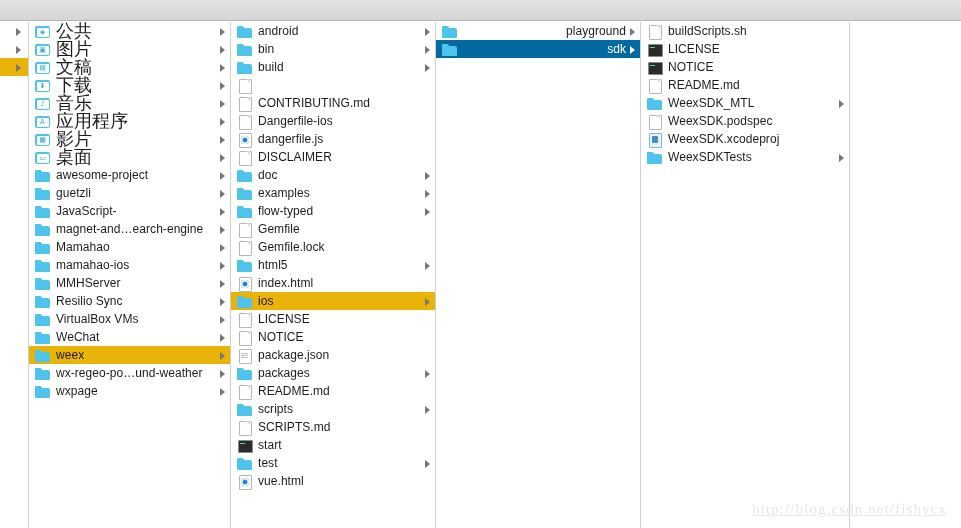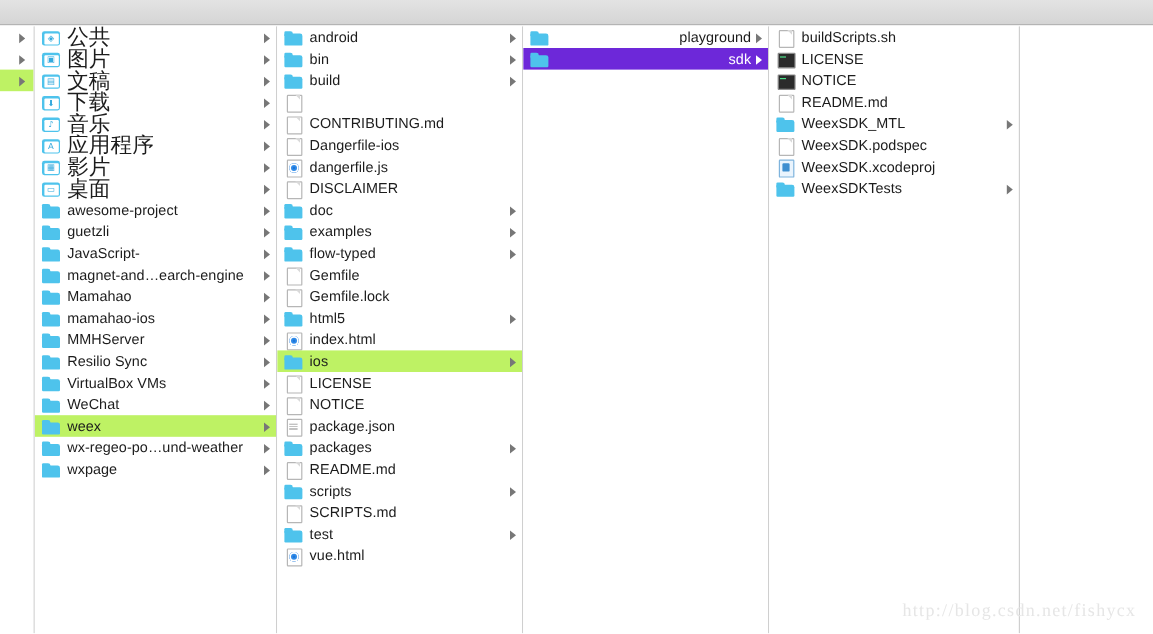--- a/index.html
+++ b/index.html
@@ -56,22 +56,22 @@
     position: relative;
     height: 18px;
     display: flex;
     align-items: center;
     padding-left: 6px;
     padding-right: 4px;
     white-space: nowrap;
     cursor: default;
     user-select: none;
   }
-  .row.sel-inactive { background: #bef264; }
-  .row.sel-active   { background: #6d28d9; }
+  .row.sel-inactive { background: #eab308; }
+  .row.sel-active   { background: #0369a1; }
   .row.sel-active .label { color: #ffffff; }
 
   .label {
     font-size: 12px;
     color: #1c1c1c;
     line-height: 18px;
     letter-spacing: 0.05px;
     overflow: hidden;
     text-overflow: ellipsis;
     flex: 1 1 auto;
@@ -247,20 +247,21 @@
   .watermark {
     position: absolute;
     right: 14px;
     bottom: 10px;
     font-family: "Liberation Serif", "DejaVu Serif", serif;
     font-size: 15px;
     letter-spacing: 1.1px;
     color: #e6e6e6;
     white-space: nowrap;
     pointer-events: none;
+    text-decoration: underline;
   }
 </style>
 </head>
 <body>
 
 <div id="app">
 
   <div class="toolbar"></div>
 
   <div class="columns">
@@ -507,20 +508,25 @@
           <span class="icon ic-folder"></span>
           <span class="label">scripts</span>
           <span class="arrow on"></span>
         </div>
         <div class="row">
           <span class="icon ic-doc"></span>
           <span class="label">SCRIPTS.md</span>
           <span class="arrow"></span>
         </div>
         <div class="row">
+          <span class="icon ic-term"></span>
+          <span class="label">start</span>
+          <span class="arrow"></span>
+        </div>
+        <div class="row">
           <span class="icon ic-folder"></span>
           <span class="label">test</span>
           <span class="arrow on"></span>
         </div>
         <div class="row">
           <span class="icon ic-web"></span>
           <span class="label">vue.html</span>
           <span class="arrow"></span>
         </div>
       </div>

